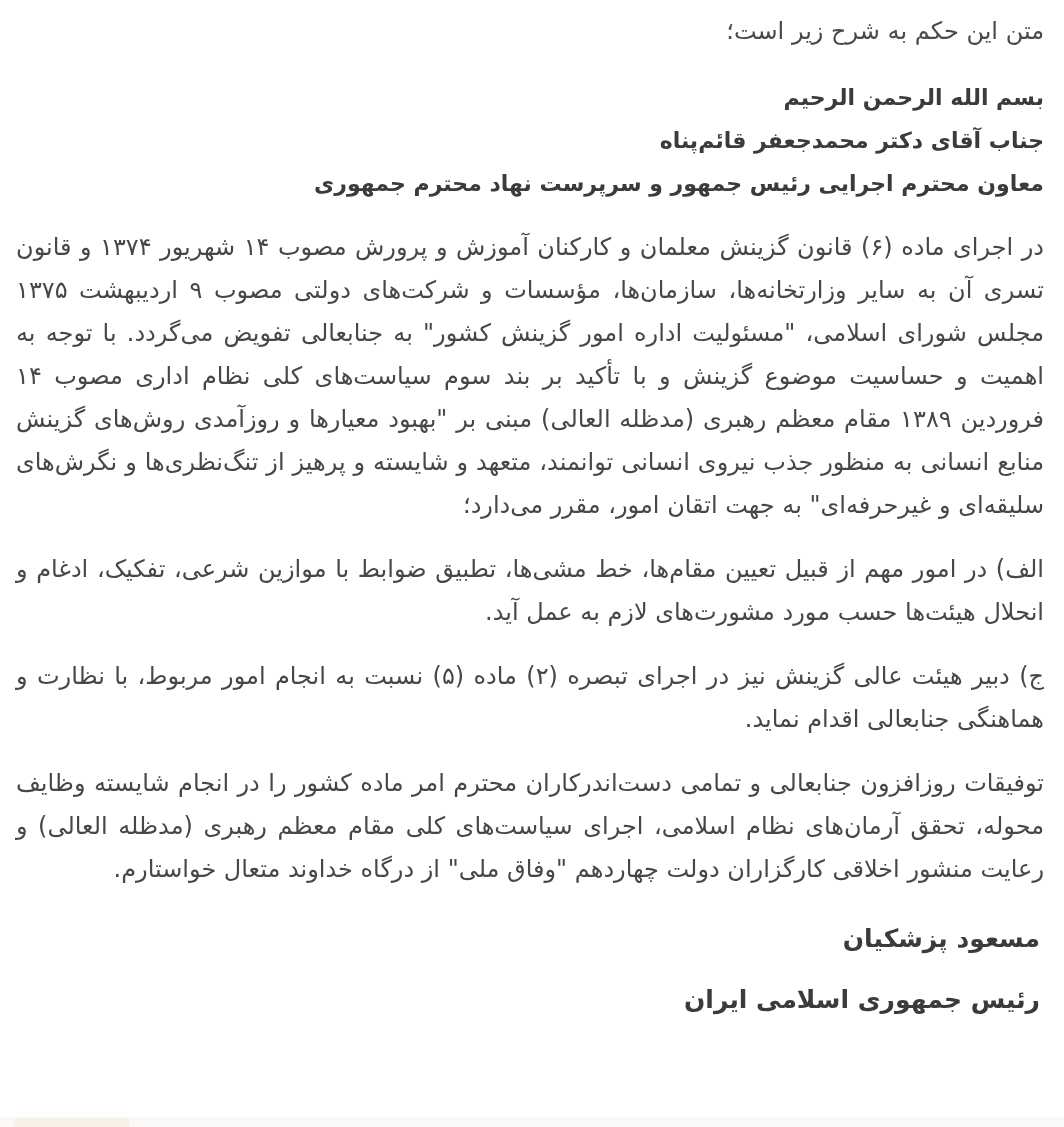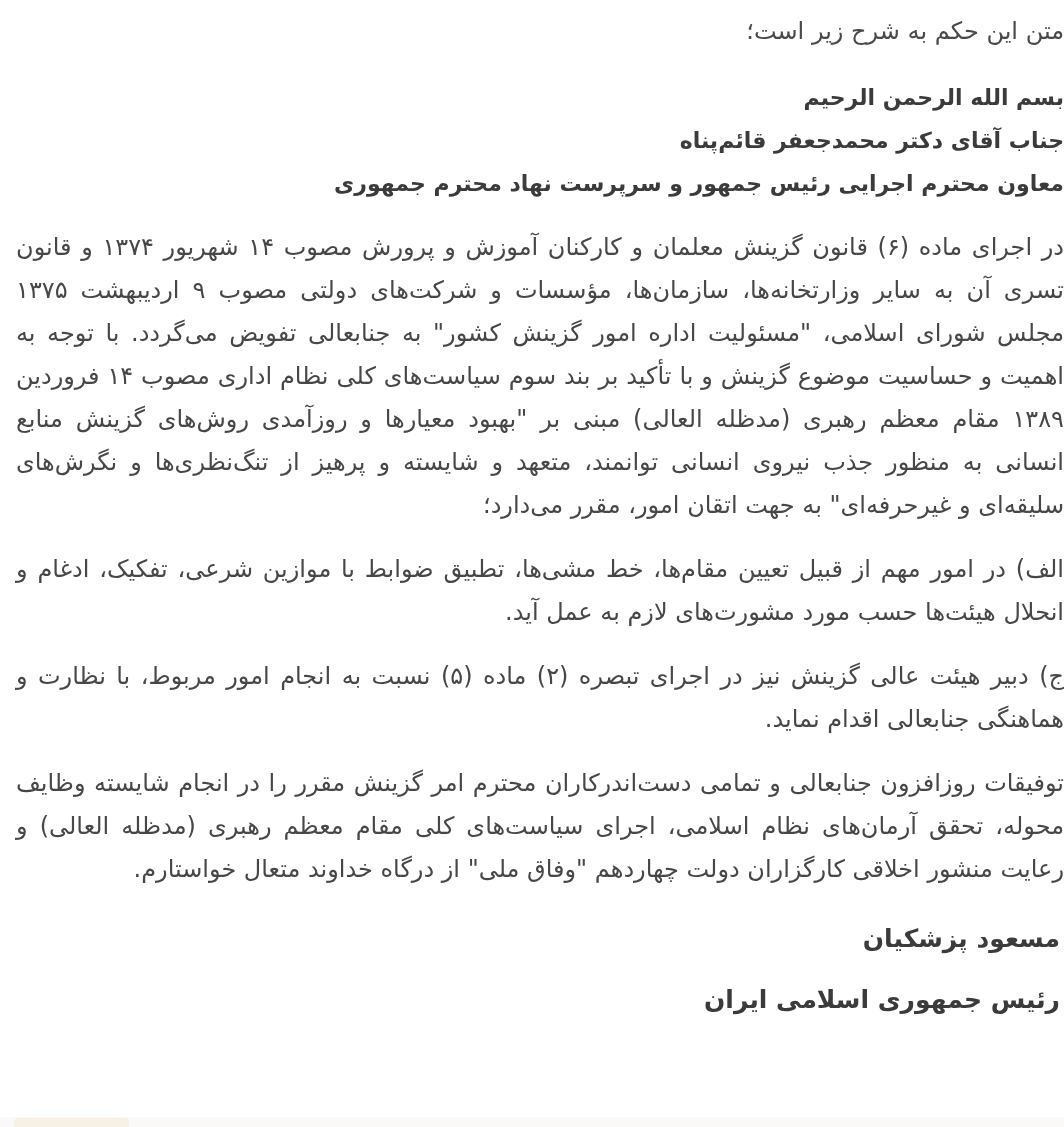--- a/index.html
+++ b/index.html
@@ -9,21 +9,21 @@
     height: 1127px;
     background: #ffffff;
     overflow: hidden;
     font-family: "DejaVu Sans", sans-serif;
   }
   .page {
     position: relative;
     direction: rtl;
     width: 1064px;
     height: 1127px;
-    padding: 10px 0 0 16px;
+    padding: 10px 20px 0 16px;
     color: #474747;
   }
   .intro-line {
     margin: 2px 0 0 0;
     font-size: 24px;
     line-height: 38px;
     text-align: right;
     color: #4a4a4a;
   }
   .addressee {
@@ -87,21 +87,21 @@
     <p>معاون محترم اجرایی رئیس جمهور و سرپرست نهاد محترم جمهوری</p>
   </div>
 
   <p class="para">در اجرای ماده (۶) قانون گزینش معلمان و کارکنان آموزش و پرورش مصوب ۱۴ شهریور ۱۳۷۴ و قانون تسری آن به سایر وزارتخانه‌ها، سازمان‌ها، مؤسسات و شرکت‌های دولتی مصوب ۹ اردیبهشت ۱۳۷۵ مجلس شورای اسلامی، "مسئولیت اداره امور گزینش کشور" به جنابعالی تفویض می‌گردد. با توجه به اهمیت و حساسیت موضوع گزینش و با تأکید بر بند سوم سیاست‌های کلی نظام اداری مصوب ۱۴ فروردین ۱۳۸۹ مقام معظم رهبری (مدظله العالی) مبنی بر "بهبود معیارها و روزآمدی روش‌های گزینش منابع انسانی به منظور جذب نیروی انسانی توانمند، متعهد و شایسته و پرهیز از تنگ‌نظری‌ها و نگرش‌های سلیقه‌ای و غیرحرفه‌ای" به جهت اتقان امور، مقرر می‌دارد؛</p>
 
   <p class="para">الف) در امور مهم از قبیل تعیین مقام‌ها، خط مشی‌ها، تطبیق ضوابط با موازین شرعی، تفکیک، ادغام و انحلال هیئت‌ها حسب مورد مشورت‌های لازم به عمل آید.</p>
 
 
   <p class="para">ج) دبیر هیئت عالی گزینش نیز در اجرای تبصره (۲) ماده (۵) نسبت به انجام امور مربوط، با نظارت و هماهنگی جنابعالی اقدام نماید.</p>
 
-  <p class="para">توفیقات روزافزون جنابعالی و تمامی دست‌اندرکاران محترم امر گزینش مقرر را در انجام شایسته وظایف محوله، تحقق آرمان‌های نظام اسلامی، اجرای سیاست‌های کلی مقام معظم رهبری (مدظله العالی) و رعایت منشور اخلاقی کارگزاران دولت چهاردهم "وفاق ملی" از درگاه خداوند متعال خواستارم.</p>
+  <p class="para">توفیقات روزافزون جنابعالی و تمامی دست‌اندرکاران محترم امر ماده کشور را در انجام شایسته وظایف محوله، تحقق آرمان‌های نظام اسلامی، اجرای سیاست‌های کلی مقام معظم رهبری (مدظله العالی) و رعایت منشور اخلاقی کارگزاران دولت چهاردهم "وفاق ملی" از درگاه خداوند متعال خواستارم.</p>
 
   <p class="sig sig-name">مسعود پزشکیان</p>
 
   <p class="sig sig-title">رئیس جمهوری اسلامی ایران</p>
 
   <div class="footer-edge">
     <div class="footer-blob"></div>
   </div>
 
 </div>

